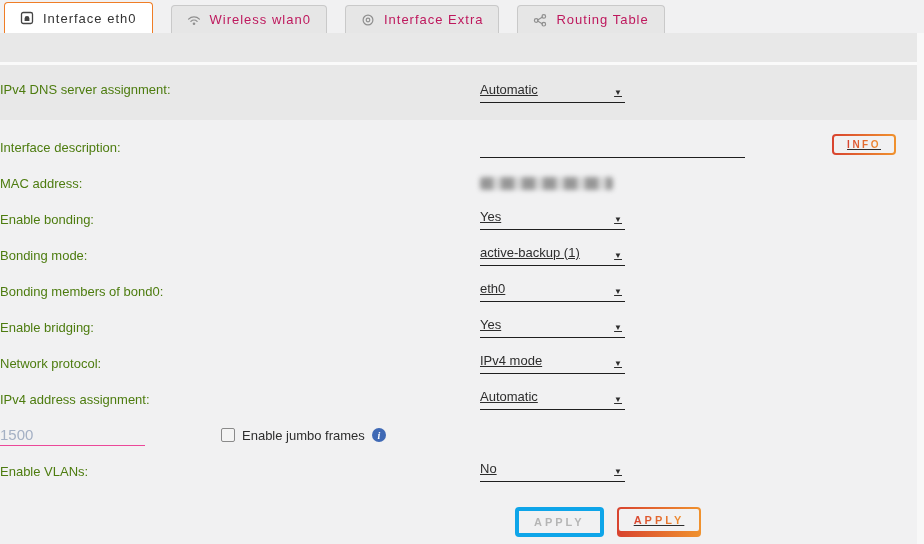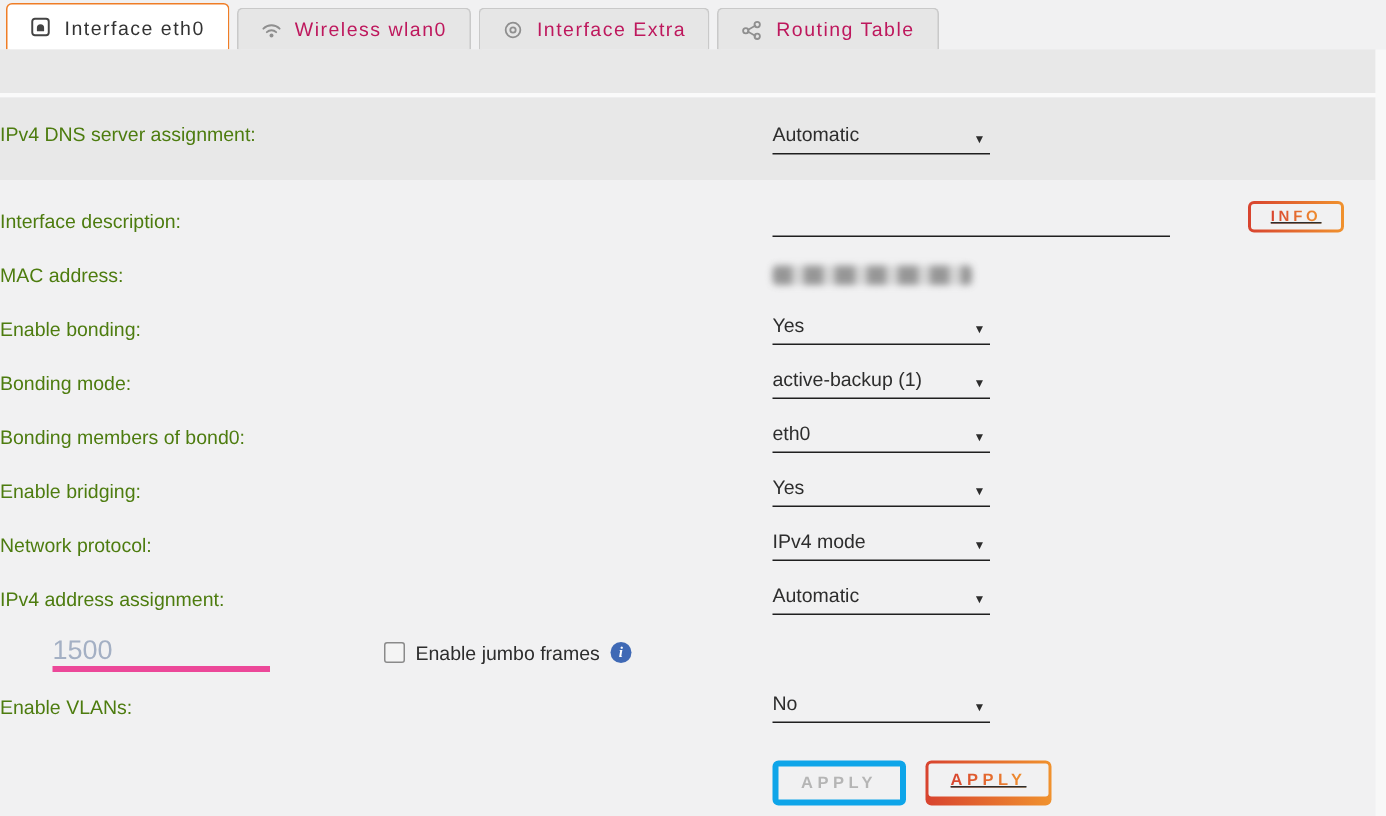--- a/index.html
+++ b/index.html
@@ -4,59 +4,59 @@
 <style>
   html,body { margin:0; padding:0; }
   .page {
     position:relative; width:924px; height:544px; overflow:hidden;
     background:#f1f1f2; color:#2d2d2d;
     font-family:"Liberation Sans", sans-serif; font-size:13px;
   }
   
   .tabbar {
     position:absolute; top:0; left:0; right:0; height:33px;
-    display:flex; align-items:flex-end; gap:5px; padding-left:4px;
+    display:flex; align-items:flex-end; gap:18px; padding-left:4px;
     background:#f1f1f2;
   }
   .tab {
     display:flex; align-items:center; gap:9px; height:27px; padding:0 15px;
     background:#e6e6e6; border:1px solid #c9c9c9; border-bottom:none;
     border-radius:4px 4px 0 0; color:#be185d; letter-spacing:1px;
     cursor:pointer; white-space:nowrap;
   }
   .tab.active {
     background:#ffffff; border-color:#ef7d26; color:#333333; height:30px;
   }
   .tab svg { display:block; }
   
   .band-top { position:absolute; top:33px; left:0; right:7px; height:29px; background:#e8e8e8; }
   .band-divider { position:absolute; top:62px; left:0; right:0; height:3px; background:#fafafa; }
   .band-dns { position:absolute; top:65px; left:0; right:7px; height:55px; background:#e8e8e8; }
   .gutter { position:absolute; top:33px; right:0; width:7px; bottom:0; background:#f8f8f8; }
   
   .lbl { width:480px; flex:none; color:#4d7c0f; }
-  .ctl { margin-left:35px; flex:none; }
+  .ctl { flex:none;text-decoration:underline; }
   .select {
     width:145px; display:flex; justify-content:space-between; align-items:flex-end;
     border-bottom:1px solid #1f1f1f; padding-bottom:5px; cursor:pointer;
   }
   .select .arrow { font-size:8px; color:#2d2d2d; padding-right:3px; line-height:1; }
   
   .dns-row { position:absolute; top:82px; left:0; width:100%; display:flex; align-items:flex-start; }
   
   .form { position:absolute; top:120px; left:0; right:0; padding-top:9px; }
   .row { position:relative; display:flex; align-items:center; height:36px; }
   .text-input {
     width:265px; border:none; border-bottom:1px solid #1f1f1f; background:transparent;
     height:21px; font-family:"Liberation Sans", sans-serif; font-size:13px; color:#2d2d2d;
     outline:none; padding:0;
   }
   .mtu-input {
-    width:145px; border:none; border-bottom:4px solid #ec4899; background:transparent;
-    height:21px; font-family:"Liberation Sans", sans-serif; font-size:18px; color:#a4b0c4;
+    width:145px; border:none; border-bottom:1px solid #ec4899; background:transparent;
+    height:21px; font-family:"Liberation Sans", sans-serif; font-size:15px; color:#a4b0c4;
     outline:none; padding:0;
   }
   .mac-blur {
     width:133px; height:13px; border-radius:3px; opacity:.8;
     background:repeating-linear-gradient(90deg,#808080 0 13px,#cfcfcf 13px 21px);
     filter:blur(2.6px);
   }
   .jumbo { display:flex; align-items:center; gap:7px; margin-left:28px;padding-left:48px; }
   .checkbox {
     width:12px; height:12px; border:1px solid #8a8a8a; background:#f4f4f4;

